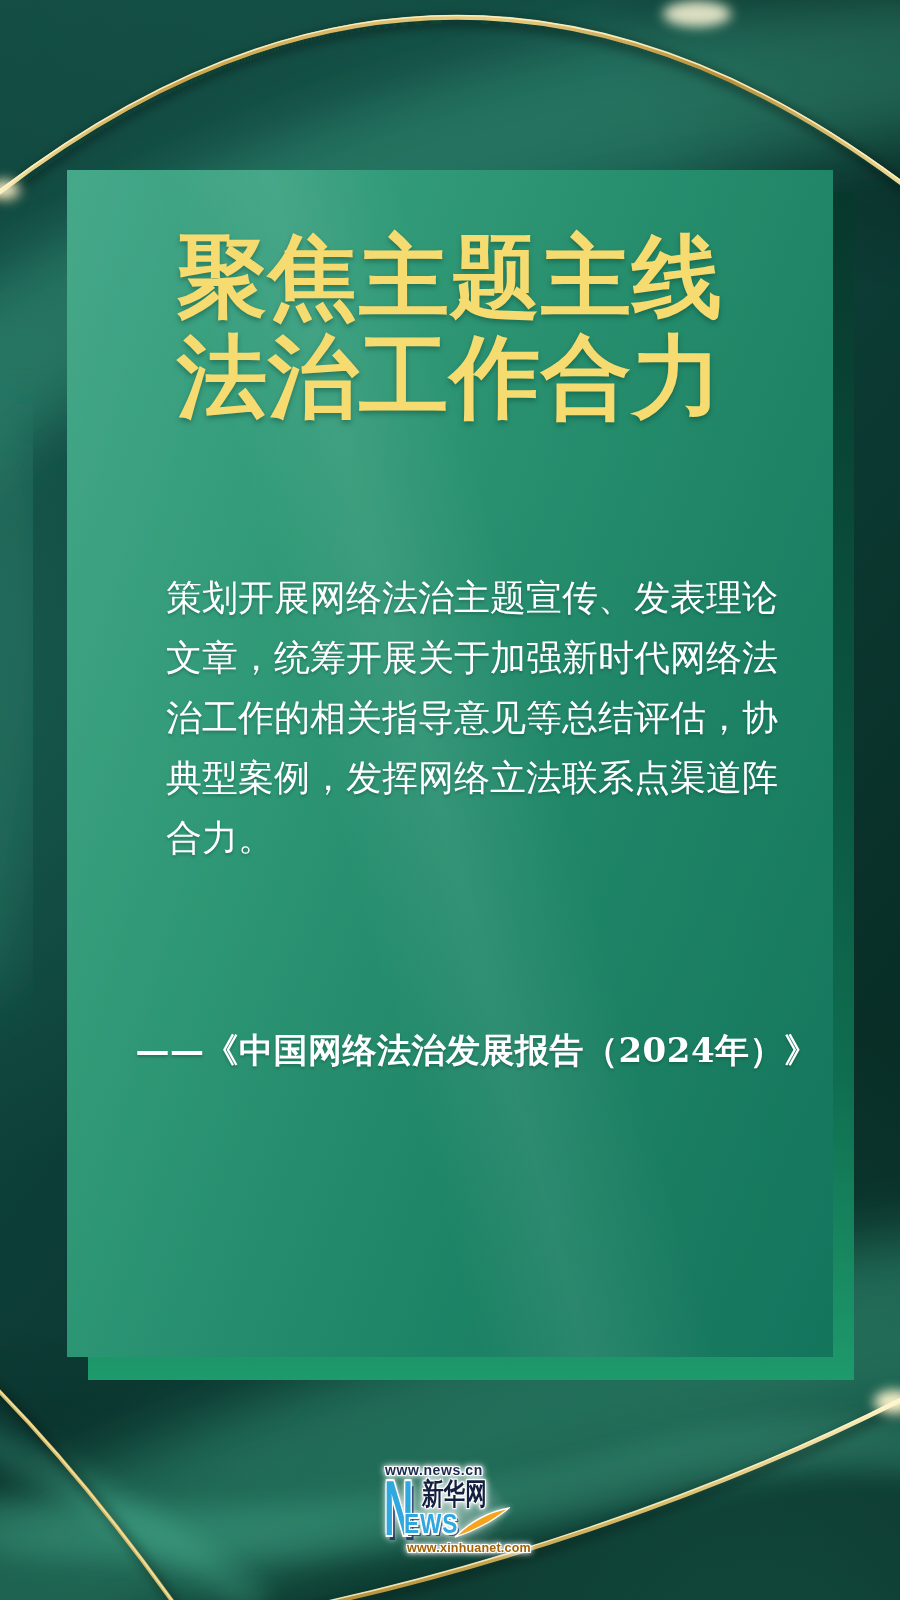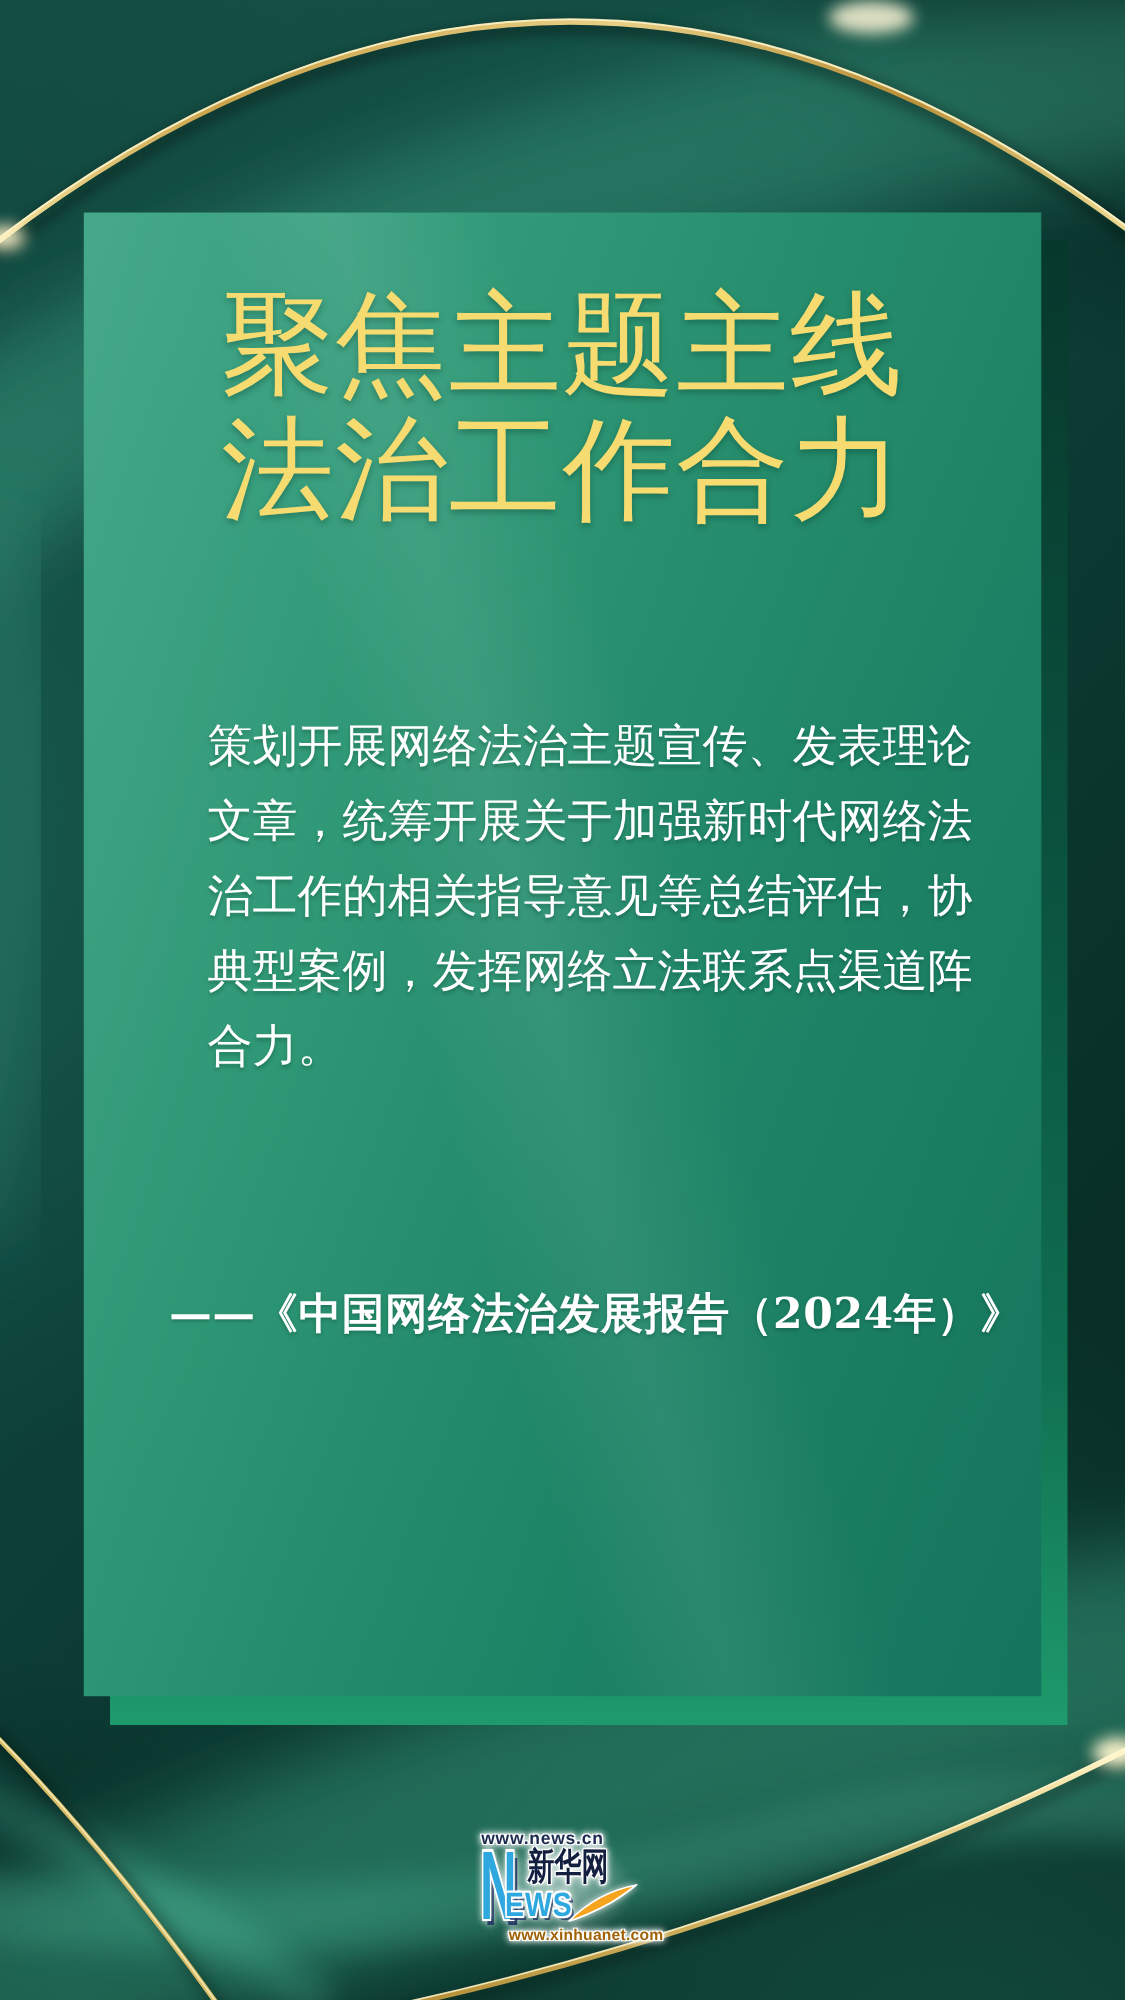--- a/index.html
+++ b/index.html
@@ -28,21 +28,21 @@
   .card::before{
     content:"";position:absolute;inset:0;pointer-events:none;
     background:
       linear-gradient(75deg, rgba(255,255,255,0) 38%, rgba(255,255,255,.07) 48%, rgba(255,255,255,0) 60%),
       linear-gradient(105deg, rgba(255,255,255,.09) 0%, rgba(255,255,255,.02) 30%, rgba(0,35,24,.06) 62%, rgba(0,35,24,.12) 100%);
   }
 
   
   .title{
     position:absolute;left:0;right:0;top:56px;text-align:center;
-    font-size:90px;line-height:100px;font-weight:normal;color:#F6DB71;
+    font-size:90px;line-height:100px;font-weight:bold;color:#F6DB71;
     letter-spacing:1px;text-shadow:0 3px 5px rgba(0,48,33,.35);
   }
   .body-text{
     position:absolute;left:53px;right:47px;top:398px;
     font-size:36px;line-height:60px;color:#FFFFFF;
     text-align:justify;text-shadow:0 2px 3px rgba(0,45,32,.30);margin-left:46px;
   }
   .body-text .line{white-space:nowrap;}
   .attribution{
     position:absolute;left:0;right:0;top:858px;text-align:center;

